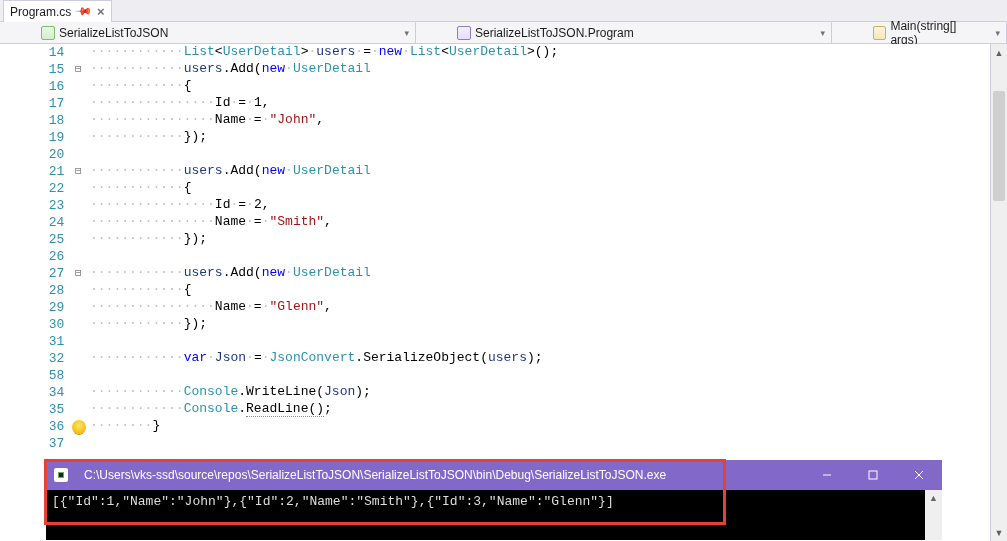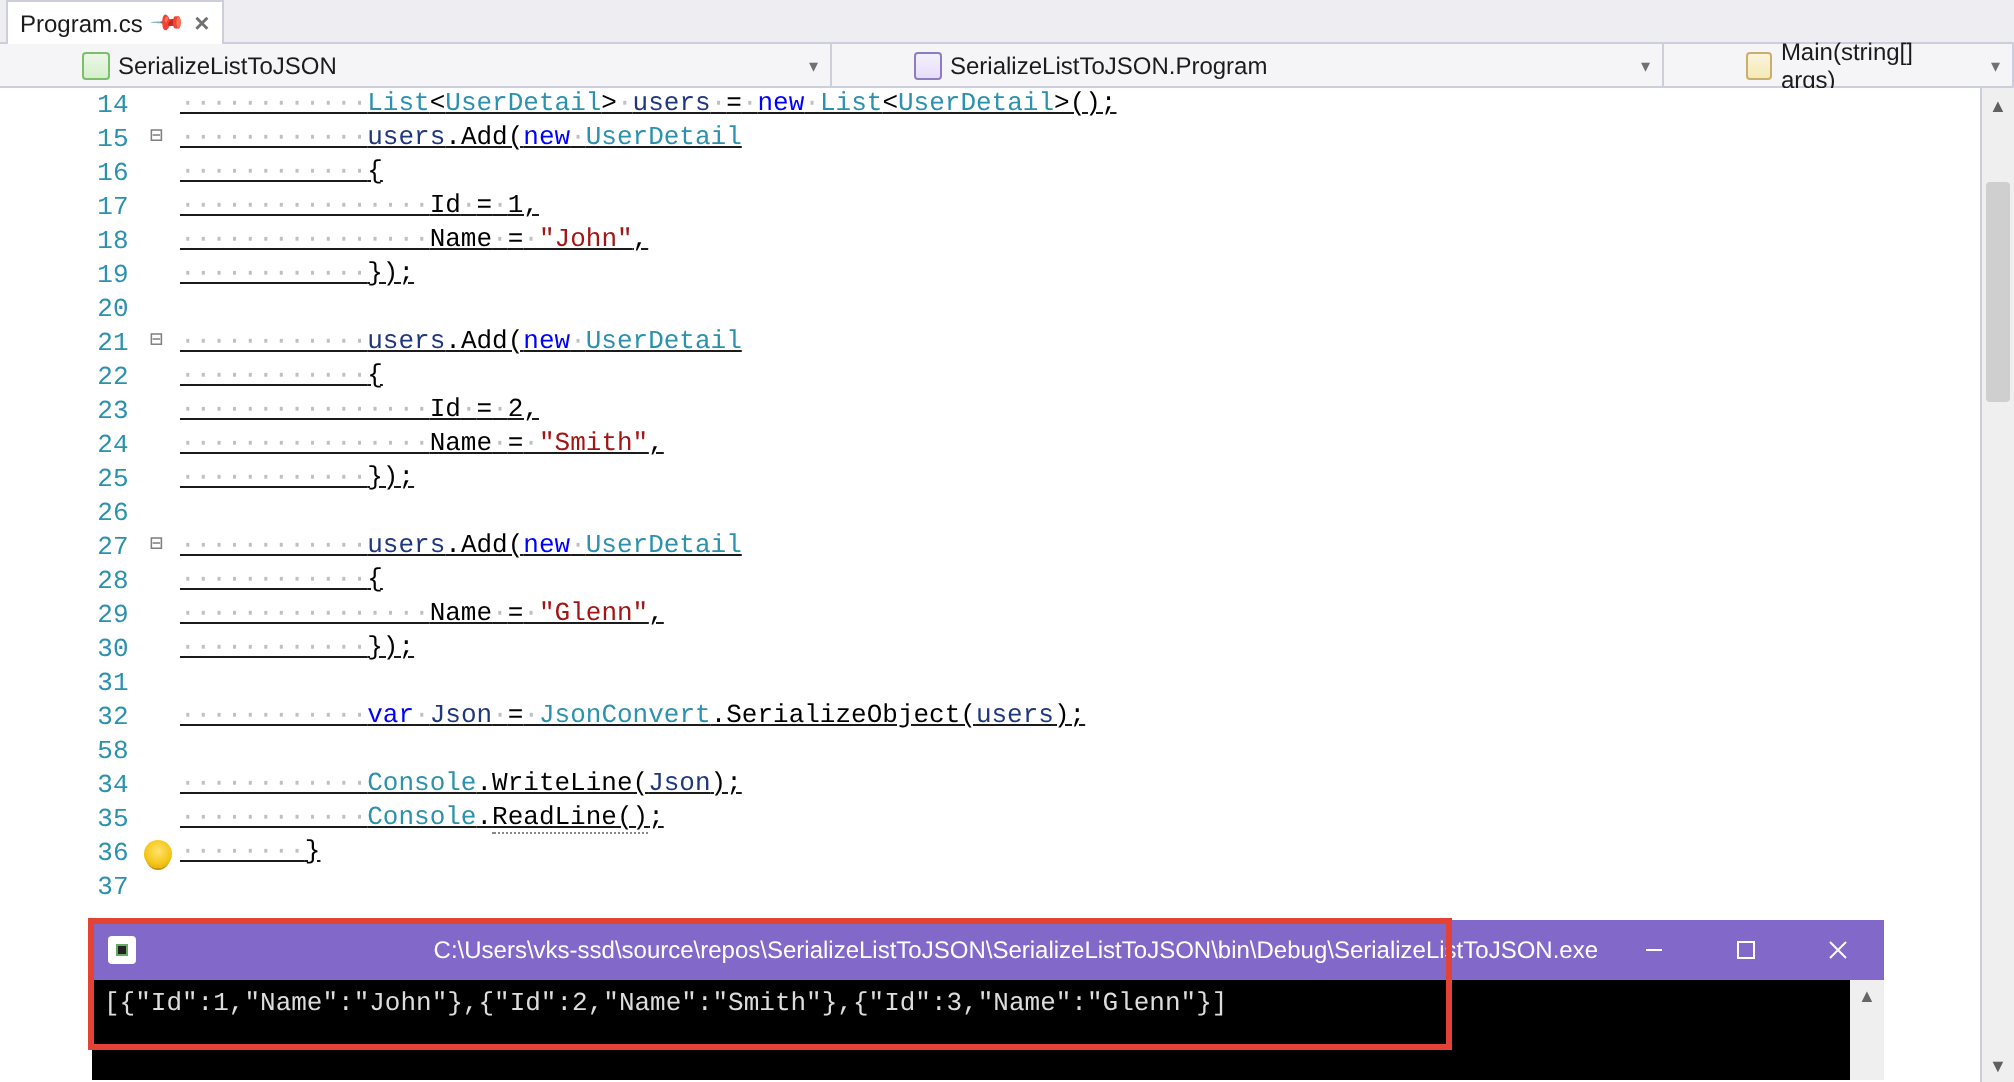--- a/index.html
+++ b/index.html
@@ -100,21 +100,20 @@
   .margin-bar {
     width:6px; background:#fff; display:flex;
   }
   .change-bar { width:3px; background:#009900; height:100%; }
 
   .code-area {
     flex:1 1 auto;
     font-family: Consolas,"Courier New",monospace;
     font-size:13px;
     position:relative;
-    text-decoration:underline;
   }
   .code-line {
     height:17px;
     white-space:pre;
   }
   .ws { color:#c0c0c0; }
   .kw { color:#0000ff; }
   .typ { color:#2b91af; }
   .str { color:#a31515; }
   .id { color:#1f377f; }
@@ -151,22 +150,21 @@
     box-shadow:0 0 0 4px #e34234; 
   }
 
   .console-titlebar {
     height:30px;
     background:#8268c9;
     display:flex; align-items:center;
     color:#fff;
     font-size:12px;
     padding-left:8px;
-    gap:5px;
-    text-align:right;
+    gap:16px;
   }
   .console-titlebar .tb-icon {
     width:14px;height:14px; background:#fff; border-radius:2px;
     display:flex;align-items:center;justify-content:center;
   }
   .console-titlebar .tb-icon .sq { width:6px;height:6px;background:#222;border:1px solid #6a6;}
   .console-controls { margin-left:auto; display:flex; }
   .win-btn { width:46px; height:30px; display:flex;align-items:center;justify-content:center; color:#fff;}
   .win-btn.close { background:transparent;}
   .win-btn svg { stroke:#fff; stroke-width:1; fill:none;}

